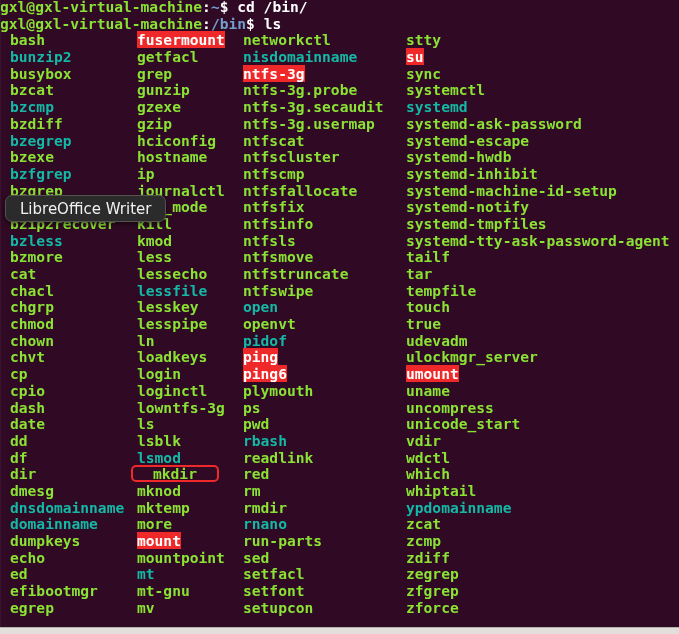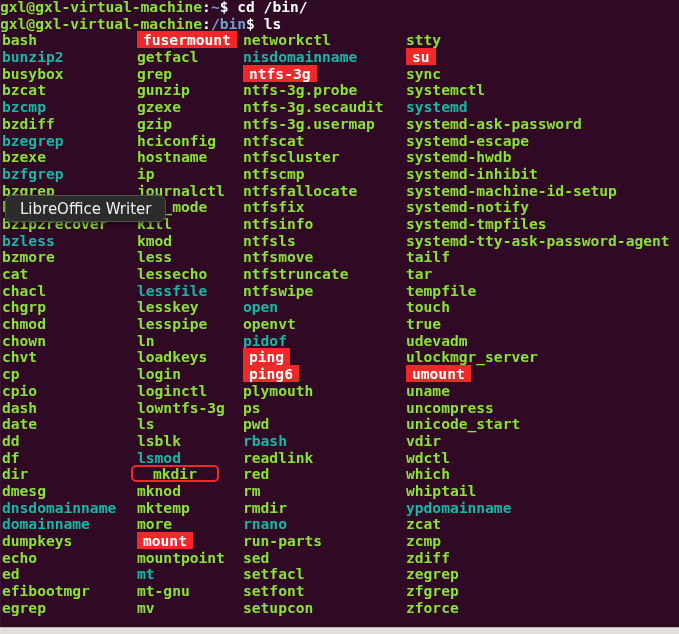--- a/index.html
+++ b/index.html
@@ -51,31 +51,31 @@
     height: 16.7px;
     line-height: 16.7px;
   }
   .cell {
     position: absolute;
     top: 0;
     white-space: pre;
     font-size: 14.6px;
     font-weight: bold;
   }
-  .col1 { left: 2px; }
+  .col1 { left: 10px; }
   .col2 { left: 137px; }
   .col3 { left: 243px; }
   .col4 { left: 406px; }
 
   .t-exec { color: #8ae234; }
   .t-link { color: #14b8a6; }
   .t-hl   {
     color: #ffffff;
     background: #ef2929;
-    padding: 0 6px;
+    padding: 0 0px;
   }
   .t-hl2 {
     color: #8ae234;
     border: 2px solid #ef2929;
     border-radius: 5px;
     padding: 0 20px;
     margin-left: -6px;
     line-height: 13px;
     display: inline-block;
     position: relative;

